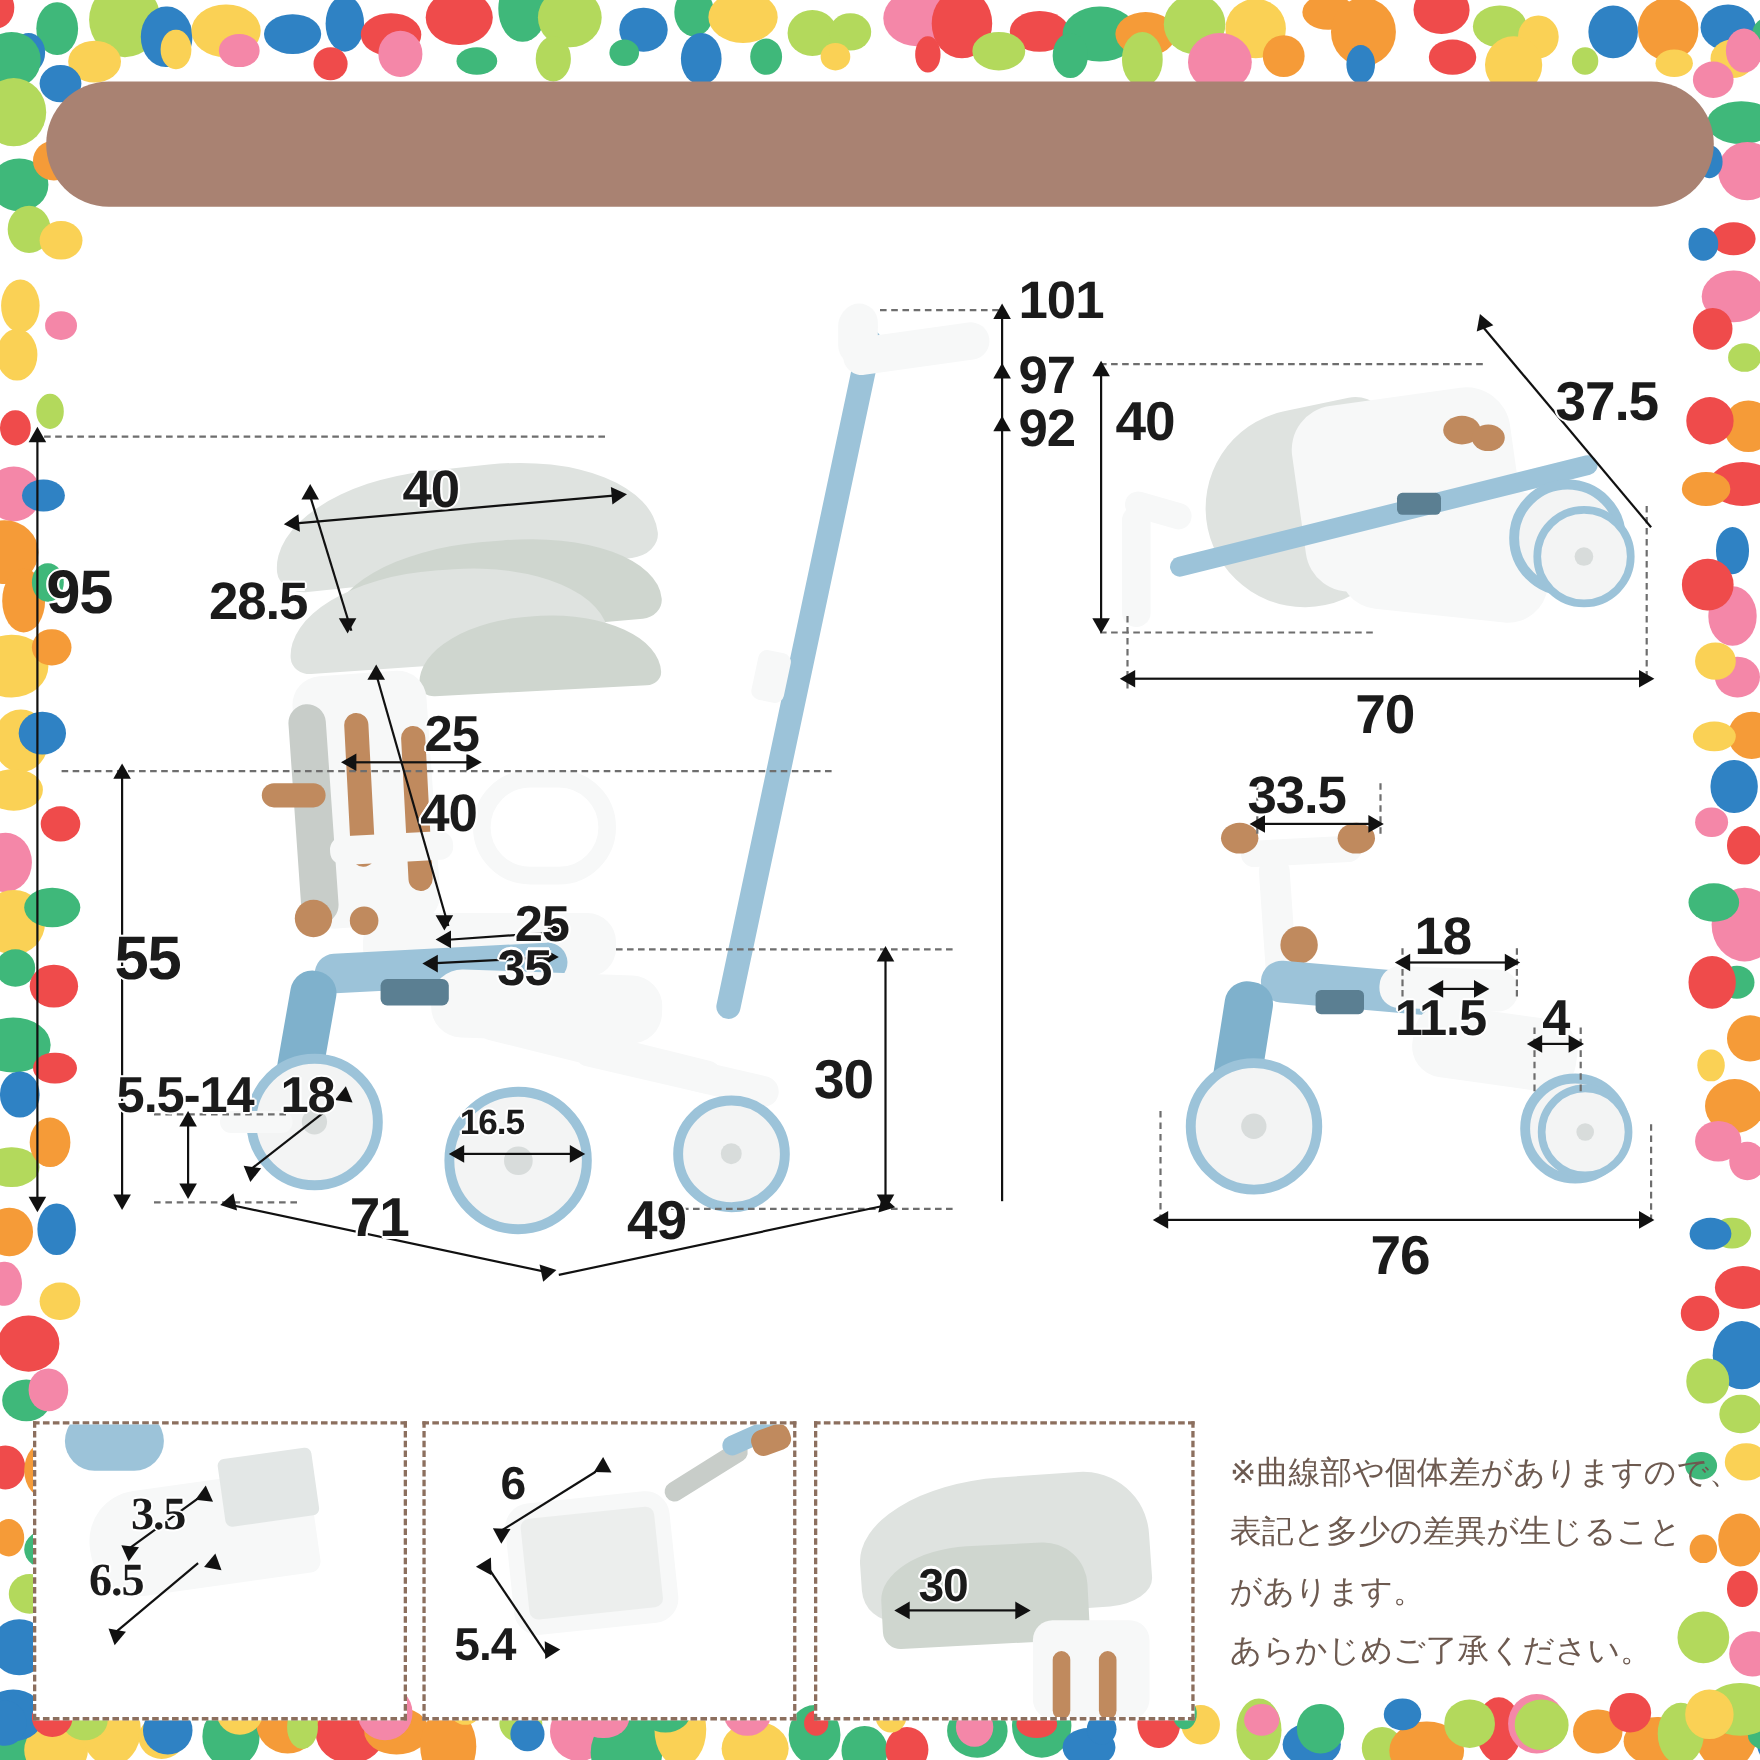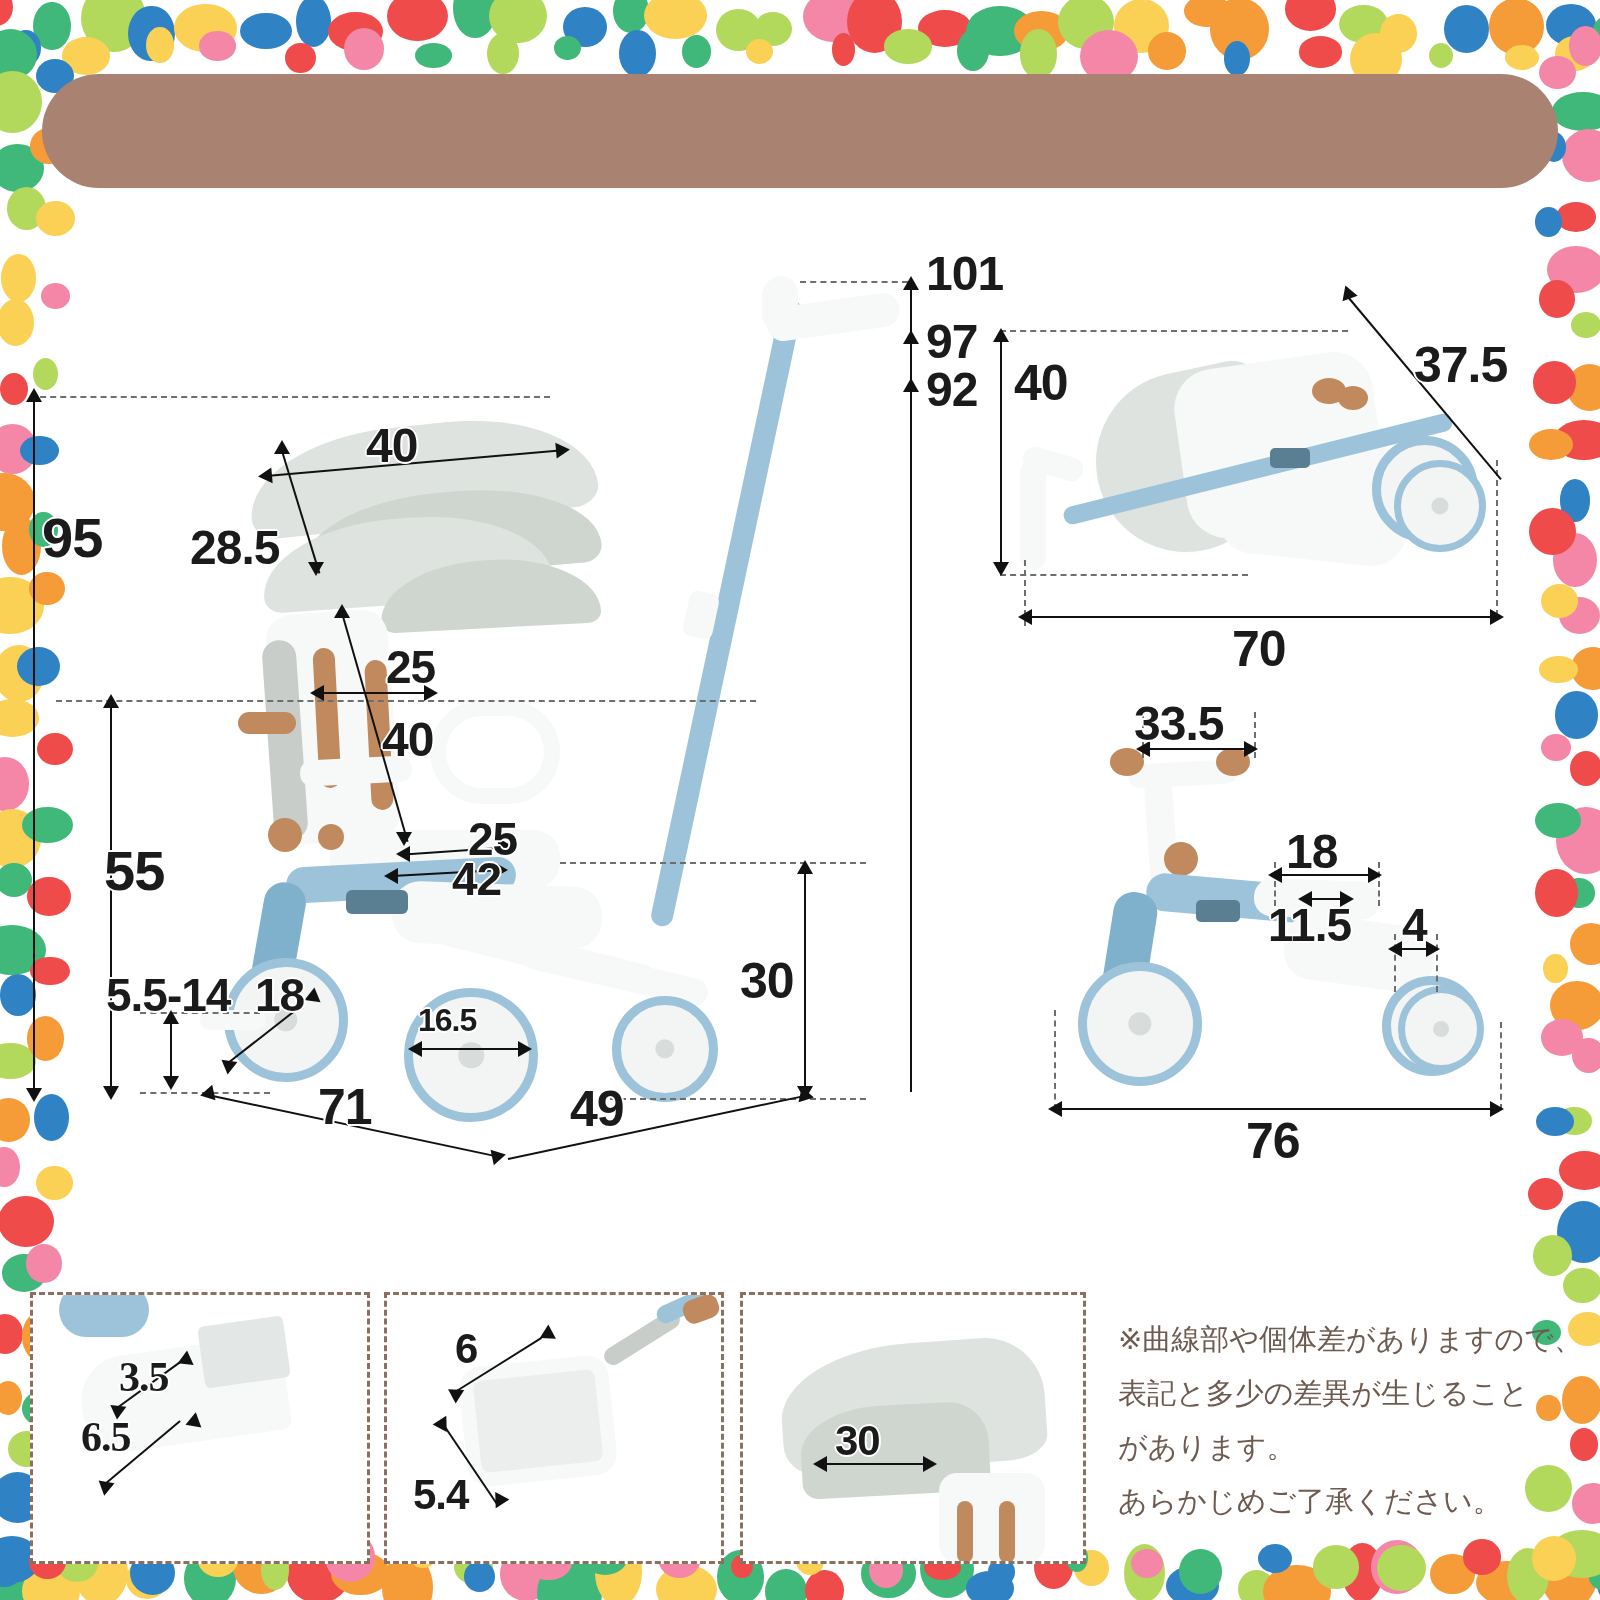--- a/index.html
+++ b/index.html
@@ -462,21 +462,21 @@
     <div class="dim" style="left:382px;top:712px;font-size:48px;">40</div>
 
     <div class="ln lnh" style="left:404px;top:850px;width:102px;transform:rotate(-4deg);"></div>
     <div class="arrow ar-lf" style="left:396px;top:846px;"></div>
     <div class="arrow ar-rt" style="left:498px;top:838px;"></div>
     <div class="dim" style="left:468px;top:812px;font-size:46px;">25</div>
 
     <div class="ln lnh" style="left:392px;top:872px;width:110px;transform:rotate(-3deg);"></div>
     <div class="arrow ar-lf" style="left:384px;top:868px;"></div>
     <div class="arrow ar-rt" style="left:494px;top:862px;"></div>
-    <div class="dim" style="left:452px;top:852px;font-size:46px;">42</div>
+    <div class="dim" style="left:452px;top:852px;font-size:46px;">35</div>
 
     <div class="dsh-h" style="left:800px;top:281px;width:108px;"></div>
     <div class="ln lnv" style="left:910px;top:284px;height:808px;"></div>
     <div class="arrow ar-up" style="left:903px;top:276px;"></div>
     <div class="arrow ar-up" style="left:903px;top:330px;"></div>
     <div class="arrow ar-up" style="left:903px;top:378px;"></div>
     <div class="dim" style="left:926px;top:246px;font-size:48px;">101</div>
     <div class="dim" style="left:926px;top:314px;font-size:48px;">97</div>
     <div class="dim" style="left:926px;top:362px;font-size:48px;">92</div>
 

